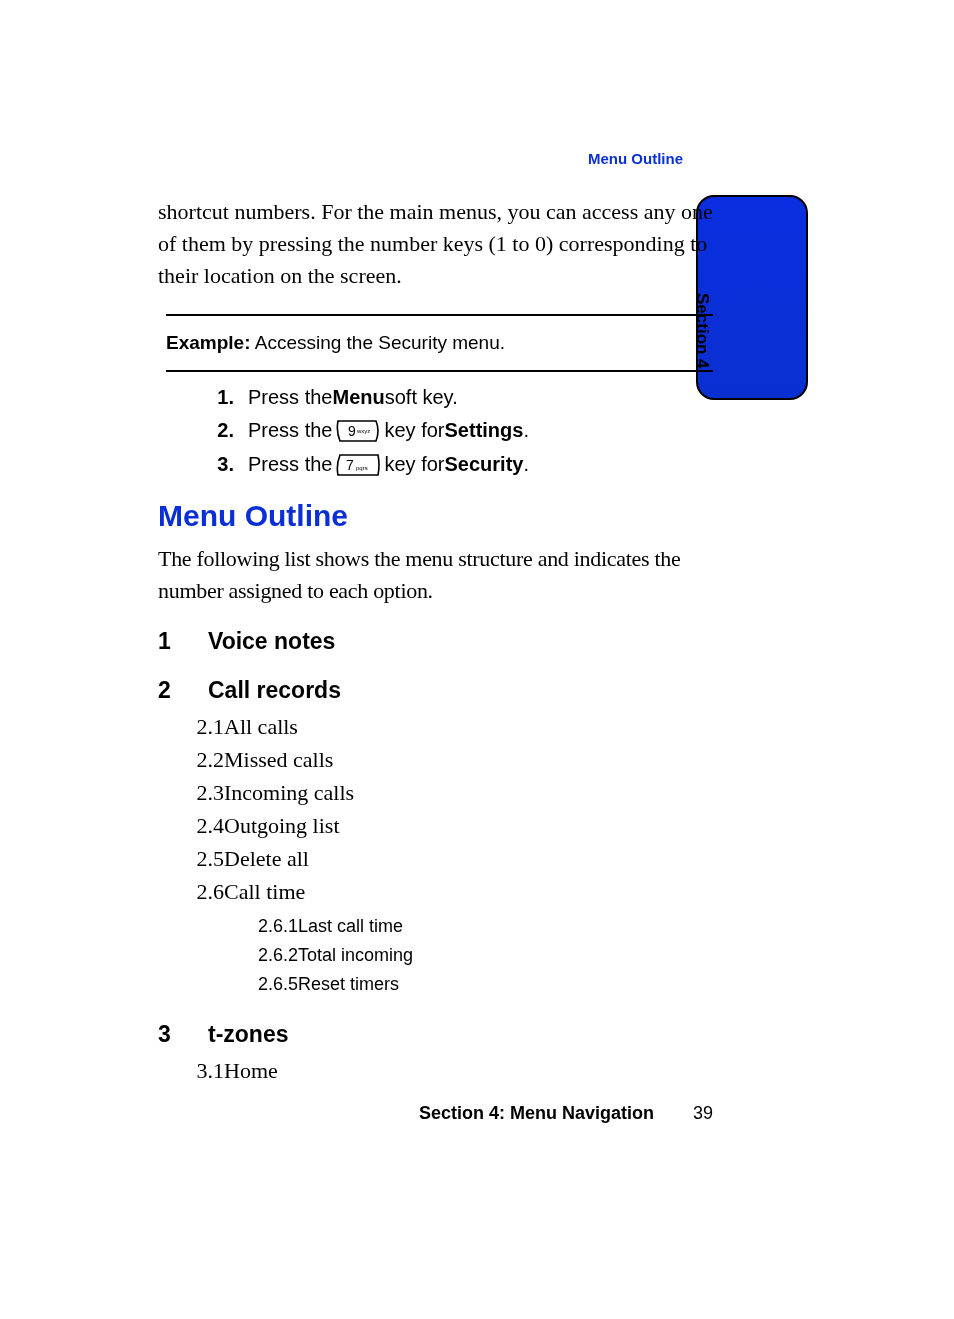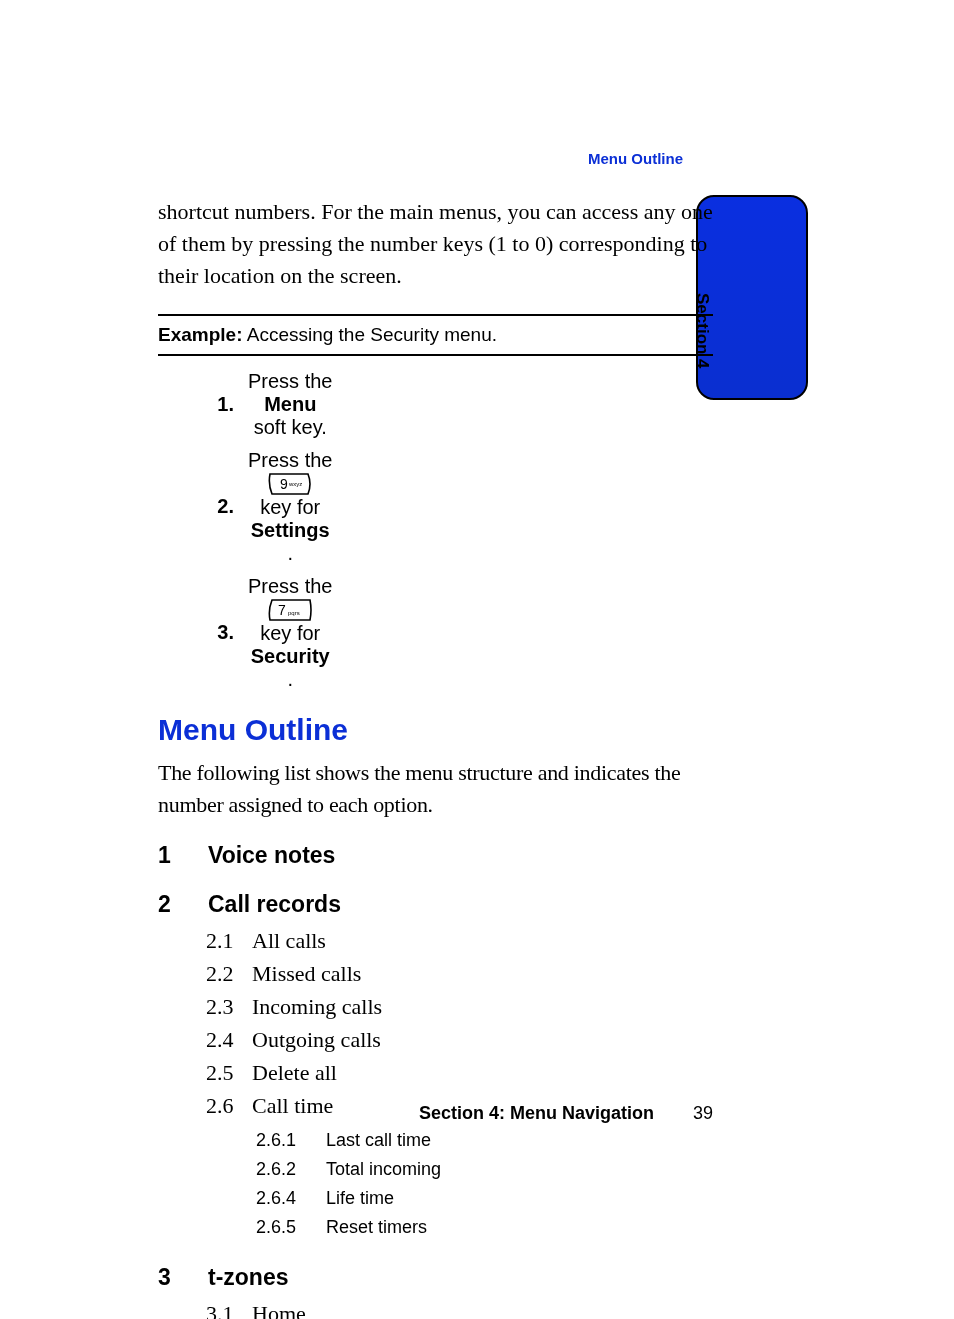--- a/index.html
+++ b/index.html
@@ -20,54 +20,55 @@
   }
   .body-text{
     font-size:22px;line-height:1.45;
     font-family:'Palatino Linotype', Palatino, Georgia, serif;
     margin-top:8px;
   }
   .example-block{
     margin-top:22px;
     border-top:2.5px solid #000;
     border-bottom:2.5px solid #000;
-    padding:8px 0;
+    padding:16px 0;
     font-family:Arial, Helvetica, sans-serif;
     font-size:19px;
+    margin-left:8px;
   }
   .example-label{font-weight:bold;}
   .steps{
     margin-top:14px;
     font-family:Arial, Helvetica, sans-serif;
     font-size:20px;
   }
   .step{
     display:flex;align-items:center;
     margin:10px 0 10px 48px;
   }
   .step-num{font-weight:bold;width:28px;text-align:right;margin-right:14px;}
-  .step-body{display:inline-flex;align-items:center;flex-wrap:wrap;flex-direction:column;}
+  .step-body{display:inline-flex;align-items:center;flex-wrap:wrap;}
   .bold{font-weight:bold;}
   .key-icon{
     display:inline-flex;align-items:center;justify-content:center;
     vertical-align:middle;margin:0 4px;
   }
   .h2-blue{
     font-family:Arial, Helvetica, sans-serif;
     font-weight:bold;color:#0b2fd6;
     font-size:30px;margin-top:22px;margin-bottom:10px;
   }
   .h3-bold{
     font-family:Arial, Helvetica, sans-serif;
     font-weight:bold;font-size:23px;
     margin-top:22px;margin-bottom:6px;
     display:flex;
   }
   .h3-num{display:inline-block;width:50px;}
-  .sub-list{margin-left:48px;}
+  .sub-list{margin-left:20px;text-align:right;}
   .sub-item{
     font-family:'Palatino Linotype', Palatino, Georgia, serif;
     font-size:22px;line-height:1.5;
     display:flex;
   }
   .sub-num{display:inline-block;width:46px;}
   .subsub-list{margin-left:50px;margin-top:4px;}
   .subsub-item{
     font-family:Arial, Helvetica, sans-serif;
     font-size:18px;line-height:1.6;
@@ -181,44 +182,40 @@
       <div class="sub-item">
           <span class="sub-num">2.2</span>
           <span>Missed calls</span>
         </div>
       <div class="sub-item">
           <span class="sub-num">2.3</span>
           <span>Incoming calls</span>
         </div>
       <div class="sub-item">
           <span class="sub-num">2.4</span>
-          <span>Outgoing calls</span>
+          <span>Outgoing list</span>
         </div>
       <div class="sub-item">
           <span class="sub-num">2.5</span>
           <span>Delete all</span>
         </div>
       <div class="sub-item">
           <span class="sub-num">2.6</span>
           <span>Call time</span>
         </div>
       <div class="subsub-list">
         <div class="subsub-item">
             <span class="subsub-num">2.6.1</span>
             <span>Last call time</span>
           </div>
         <div class="subsub-item">
             <span class="subsub-num">2.6.2</span>
             <span>Total incoming</span>
           </div>
         <div class="subsub-item">
-            <span class="subsub-num">2.6.4</span>
-            <span>Life time</span>
-          </div>
-        <div class="subsub-item">
             <span class="subsub-num">2.6.5</span>
             <span>Reset timers</span>
           </div>
       </div>
     </div>
 
     <div class="h3-bold">
       <span class="h3-num">3</span>
       <span>t-zones</span>
     </div>

